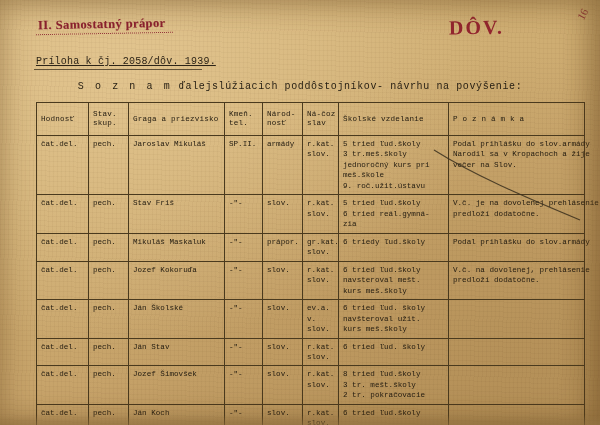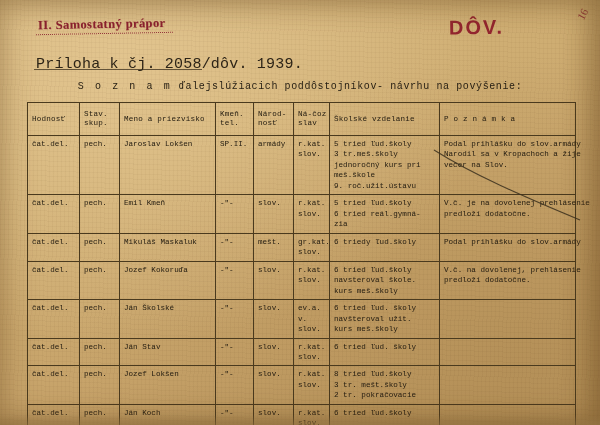--- a/index.html
+++ b/index.html
@@ -61,43 +61,44 @@
     height: 0;
     border-top: 1.5px dotted #8c2230;
     transform: rotate(-1deg);
     opacity: 0.85;
   }
   .dov {
     position: absolute;
     right: 96px;
     top: 16px;
     color: #93262f;
-    font-family: Liberation Sans, sans-serif;
+    font-family: Liberation Serif, serif;
     font-weight: bold;
     font-size: 20px;
     letter-spacing: 2px;
     transform: rotate(-0.8deg);
   }
   .corner-num {
     position: absolute;
     right: 12px;
     top: 8px;
     color: #8e2a33;
     font-family: "Liberation Serif", serif;
     font-size: 11px;
     transform: rotate(-62deg);
     opacity: 0.85;
   }
   .file-ref {
     position: absolute;
     left: 36px;
     top: 56px;
-    font-size: 15px;
+    font-size: 10px;
     color: #2d2417;
     letter-spacing: 0.2px;
+    text-decoration: underline;
   }
   .file-ref-underline {
     position: absolute;
     left: 34px;
     top: 69px;
     width: 168px;
     border-top: 1px solid #3a2e1b;
     opacity: 0.75;
   }
   .doc-title {
@@ -108,21 +109,21 @@
     text-align: center;
     font-size: 10px;
     color: #241d12;
     letter-spacing: 0.6px;
   }
   .doc-title .sp { letter-spacing: 2.6px; text-align: center; }
 
   
   .tbl-wrap {
     position: absolute;
-    left: 27px;
+    left: 36px;
     top: 102px;
     width: 548px;
     height: 318px;
   }
   table.reg {
     width: 548px;
     border-collapse: collapse;
     table-layout: fixed;
     color: #221b10;
     font-size: 7.6px;
@@ -207,21 +208,21 @@
       <thead>
         <tr>
           <th>
             <span class="cellline">Hodnosť</span>
           </th>
           <th class="th-two">
             <span class="cellline">Stav.</span>
             <span class="cellline">skup.</span>
           </th>
           <th>
-            <span class="cellline">Meno a priezvisko</span>
+            <span class="cellline">Graga a priezvisko</span>
           </th>
           <th class="th-two">
             <span class="cellline">Kmeň.</span>
             <span class="cellline">tel.</span>
           </th>
           <th class="th-two">
             <span class="cellline">Národ-</span>
             <span class="cellline">nosť</span>
           </th>
           <th class="th-two">
@@ -234,21 +235,21 @@
           <th>
             <span class="cellline">P o z n á m k a</span>
           </th>
         </tr>
       </thead>
       <tbody>
 
         <tr>
           <td>čat.del.</td>
           <td>pech.</td>
-          <td>Jaroslav Lokšen</td>
+          <td>Jaroslav Mikuláš</td>
           <td>SP.II.</td>
           <td>armády</td>
           <td>
             <span class="cellline">r.kat.</span>
             <span class="cellline">slov.</span>
           </td>
           <td>
             <span class="cellline">5 tried ľud.školy</span>
             <span class="cellline">3 tr.meš.školy</span>
             <span class="cellline">jednoročný kurs pri</span>
@@ -258,21 +259,21 @@
           <td>
             <span class="cellline">Podal prihlášku do slov.armády</span>
             <span class="cellline">Narodil sa v Kropachoch a žije</span>
             <span class="cellline">večer na Slov.</span>
           </td>
         </tr>
 
         <tr>
           <td>čat.del.</td>
           <td>pech.</td>
-          <td>Emil Kmeň</td>
+          <td>Stav Friš</td>
           <td>-"-</td>
           <td>slov.</td>
           <td>
             <span class="cellline">r.kat.</span>
             <span class="cellline">slov.</span>
           </td>
           <td>
             <span class="cellline">5 tried ľud.školy</span>
             <span class="cellline">6 tried reál.gymná-</span>
             <span class="cellline">zia</span>
@@ -281,21 +282,21 @@
             <span class="cellline">V.č. je na dovolenej prehlásenie</span>
             <span class="cellline">predloží dodatočne.</span>
           </td>
         </tr>
 
         <tr>
           <td>čat.del.</td>
           <td>pech.</td>
           <td>Mikuláš Maskaluk</td>
           <td>-"-</td>
-          <td>mešt.</td>
+          <td>prápor.</td>
           <td>
             <span class="cellline">gr.kat.</span>
             <span class="cellline">slov.</span>
           </td>
           <td>
             <span class="cellline">6 triedy ľud.školy</span>
           </td>
           <td>
             <span class="cellline">Podal prihlášku do slov.armády</span>
           </td>
@@ -306,21 +307,21 @@
           <td>pech.</td>
           <td>Jozef Kokoruďa</td>
           <td>-"-</td>
           <td>slov.</td>
           <td>
             <span class="cellline">r.kat.</span>
             <span class="cellline">slov.</span>
           </td>
           <td>
             <span class="cellline">6 tried ľud.školy</span>
-            <span class="cellline">navsteroval škole.</span>
+            <span class="cellline">navsteroval mešt.</span>
             <span class="cellline">kurs meš.školy</span>
           </td>
           <td>
             <span class="cellline">V.č. na dovolenej, prehlásenie</span>
             <span class="cellline">predloží dodatočne.</span>
           </td>
         </tr>
 
         <tr>
           <td>čat.del.</td>
@@ -353,21 +354,21 @@
           </td>
           <td>
             <span class="cellline">6 tried ľud. školy</span>
           </td>
           <td></td>
         </tr>
 
         <tr>
           <td>čat.del.</td>
           <td>pech.</td>
-          <td>Jozef Lokšen</td>
+          <td>Jozef Šimovšek</td>
           <td>-"-</td>
           <td>slov.</td>
           <td>
             <span class="cellline">r.kat.</span>
             <span class="cellline">slov.</span>
           </td>
           <td>
             <span class="cellline">8 tried ľud.školy</span>
             <span class="cellline">3 tr. mešt.školy</span>
             <span class="cellline">2 tr. pokračovacie</span>

